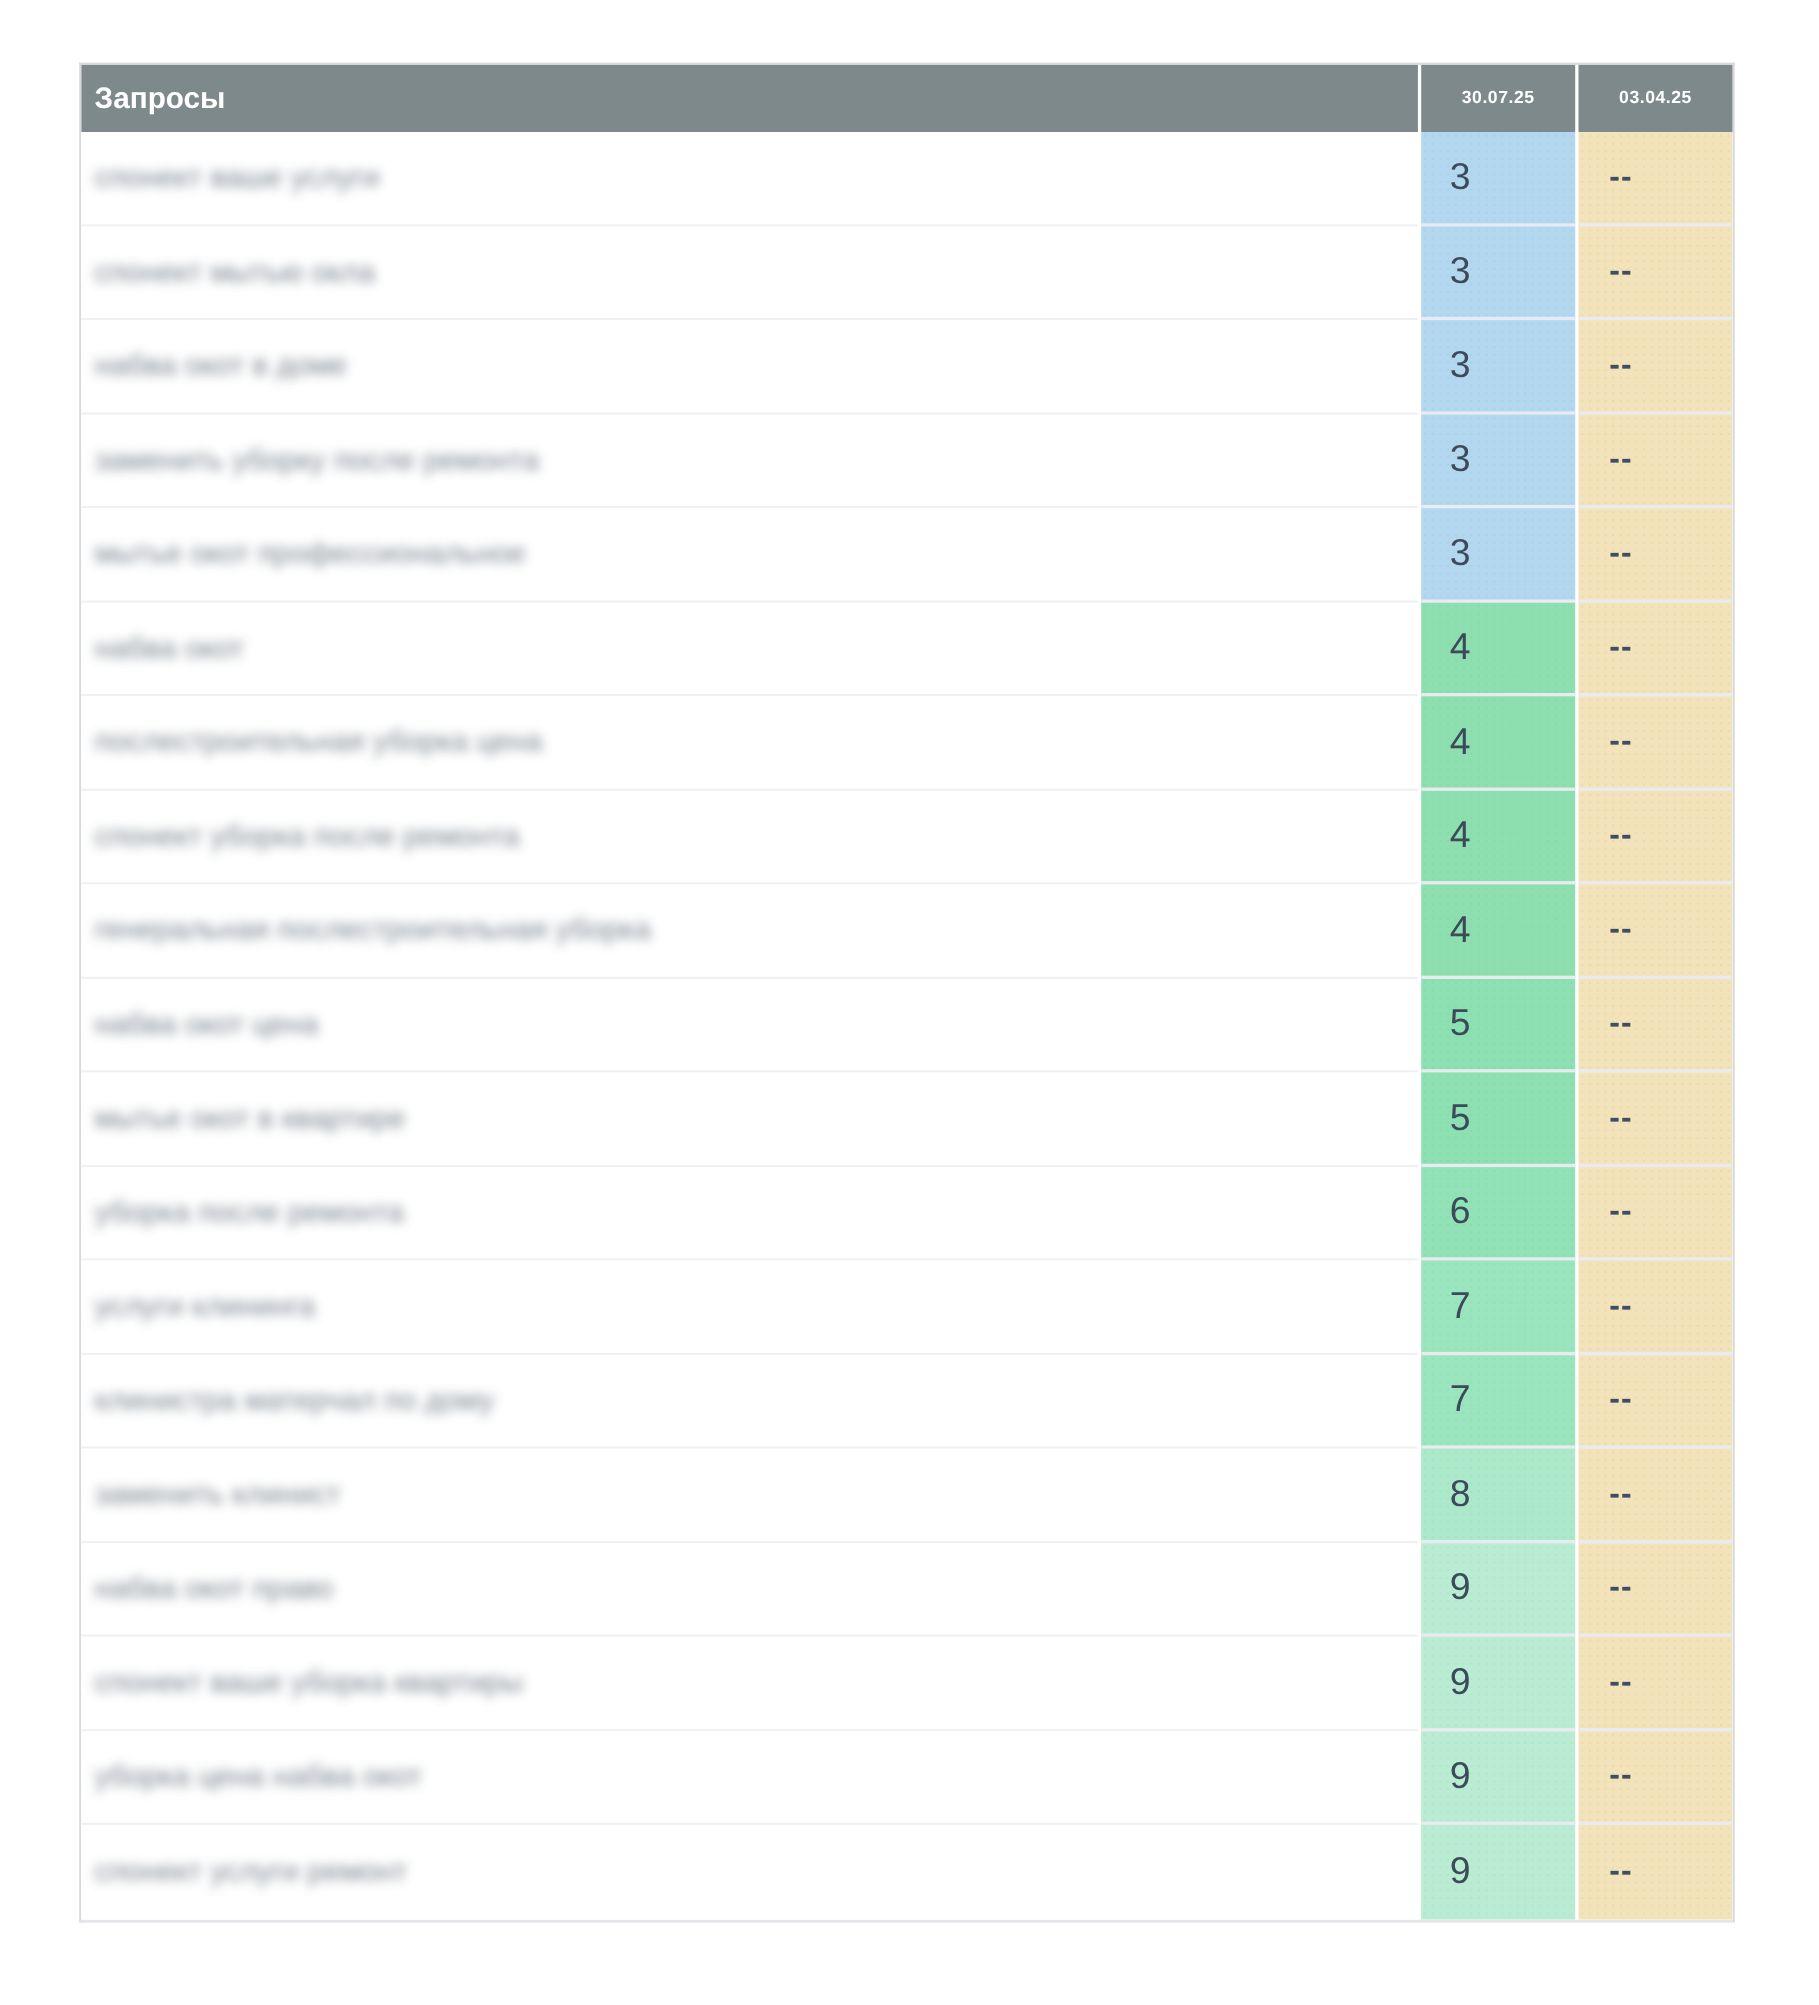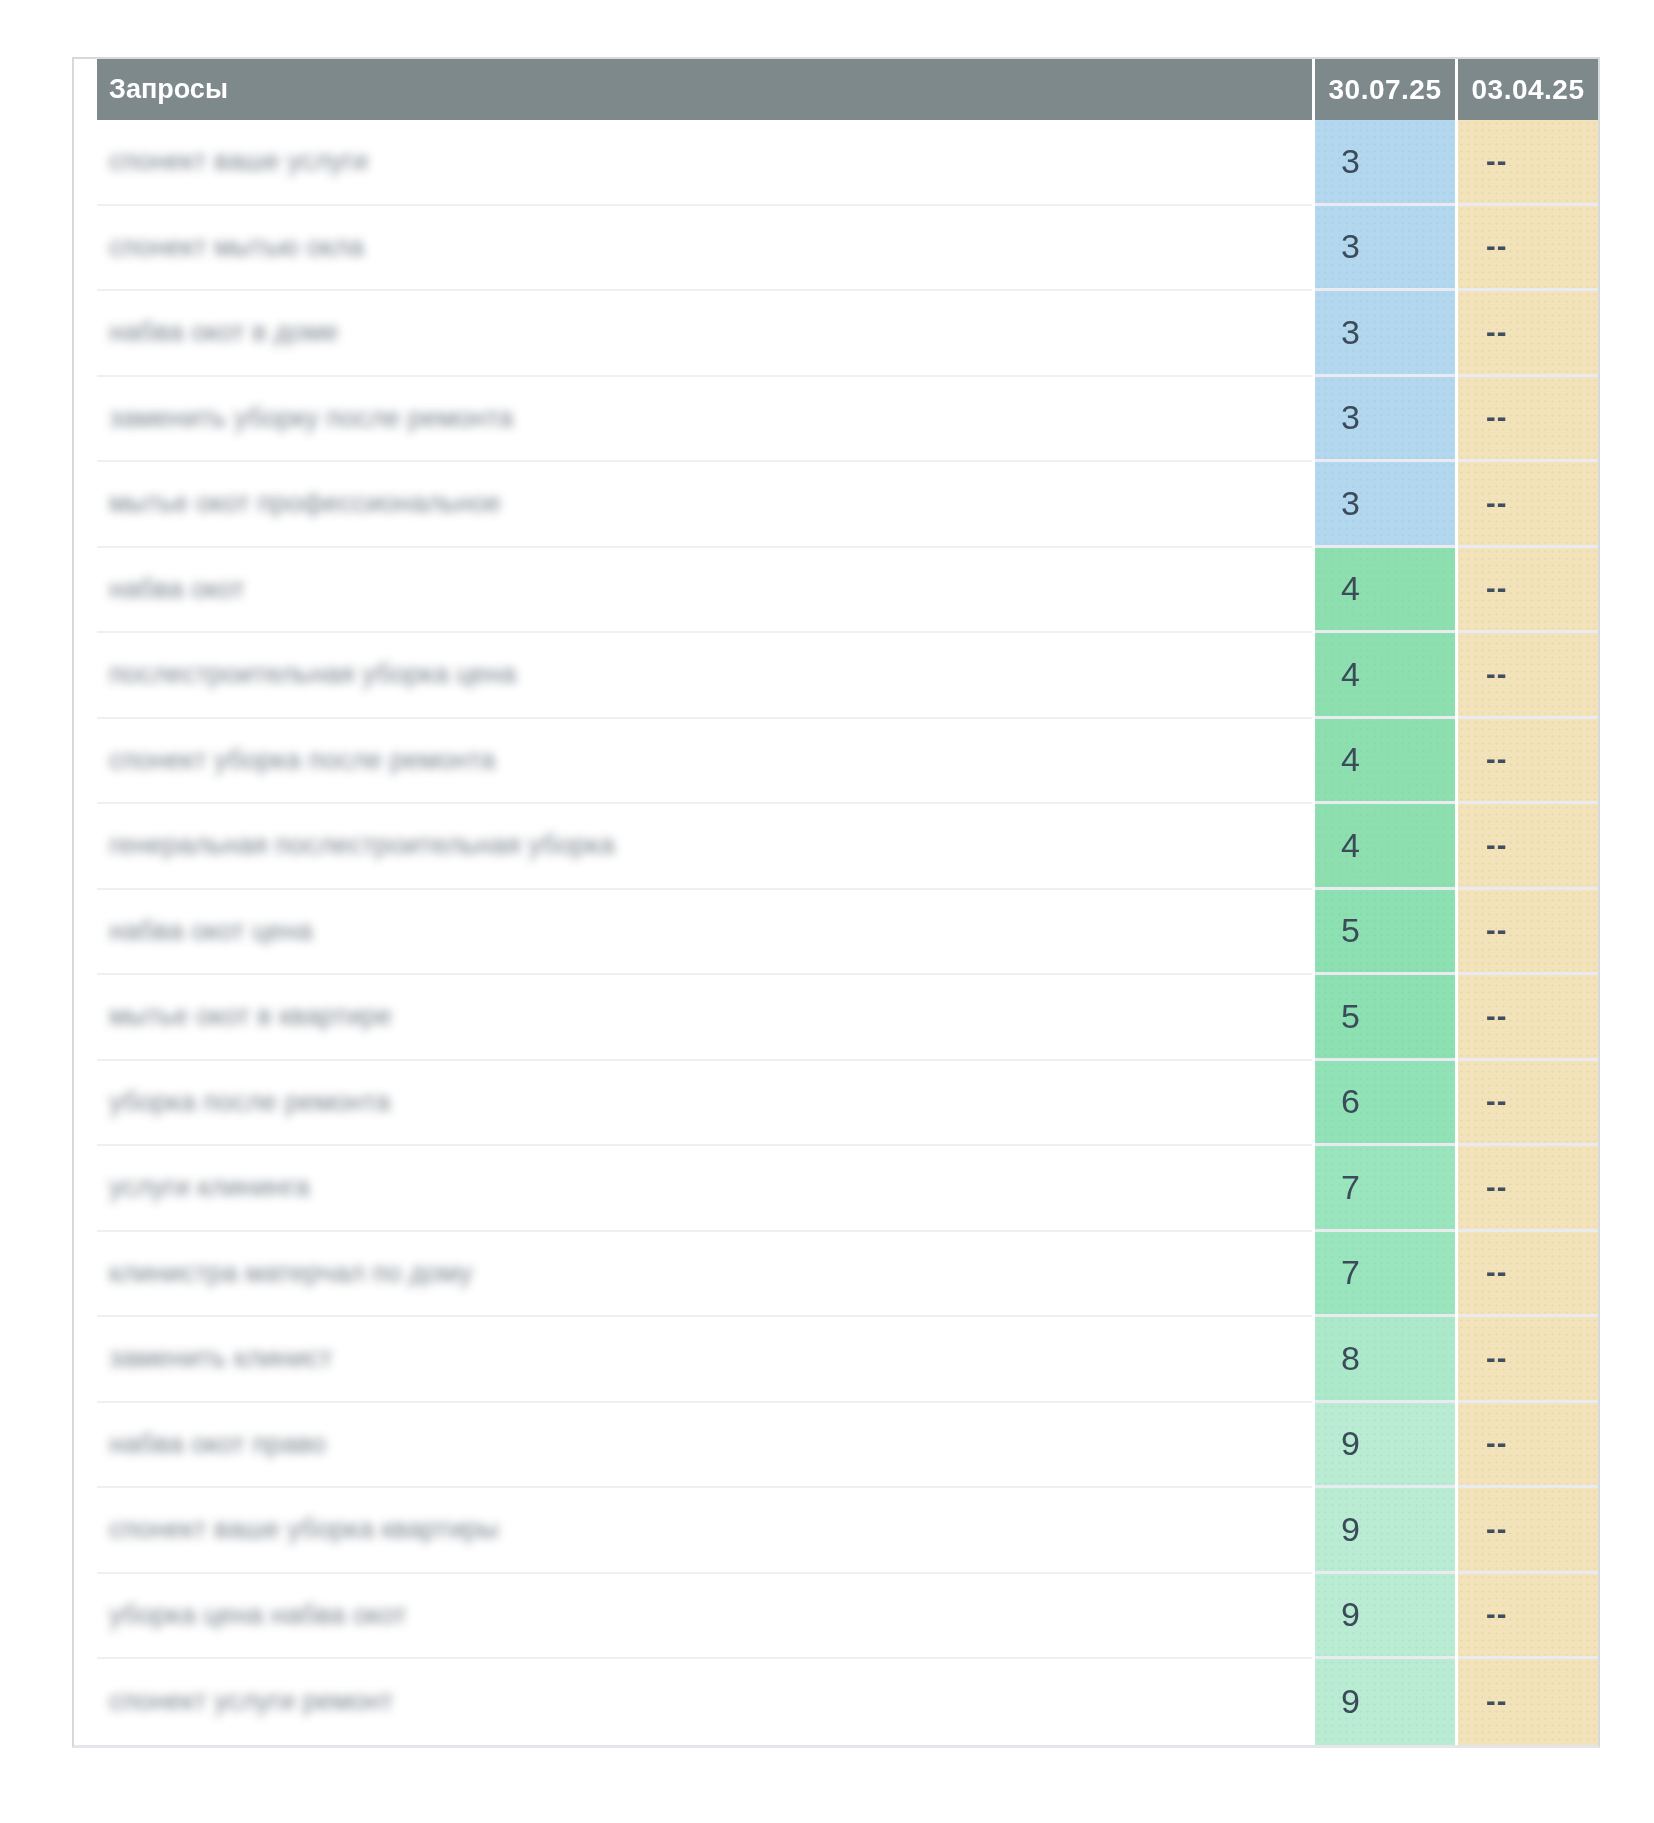--- a/index.html
+++ b/index.html
@@ -17,21 +17,20 @@
   }
   .rank-table {
     position: absolute;
     left: 72px;
     top: 57px;
     width: 1501px;
     border: 2px solid #d6dadc;
     border-bottom: 3px solid #e4e6eb;
     box-sizing: content-box;
     background: #ffffff;
-    padding-left: 23px;
   }
   .grid-row {
     display: grid;
     grid-template-columns: 1215px 140px 140px;
     column-gap: 3px;
     background: #ffffff;
   }
   .thead {
     height: 61px;
   }
@@ -42,21 +41,21 @@
     display: flex;
     align-items: center;
     box-sizing: border-box;
   }
   .th-q {
     font-size: 27px;
     padding-left: 12px;
     justify-content: flex-start;
   }
   .th-d {
-    font-size: 28px;
+    font-size: 16px;
     justify-content: center;
     letter-spacing: 0.5px;
   }
   .tr {
     height: 85.5px;
   }
   .td {
     box-sizing: border-box;
     display: flex;
     align-items: center;

